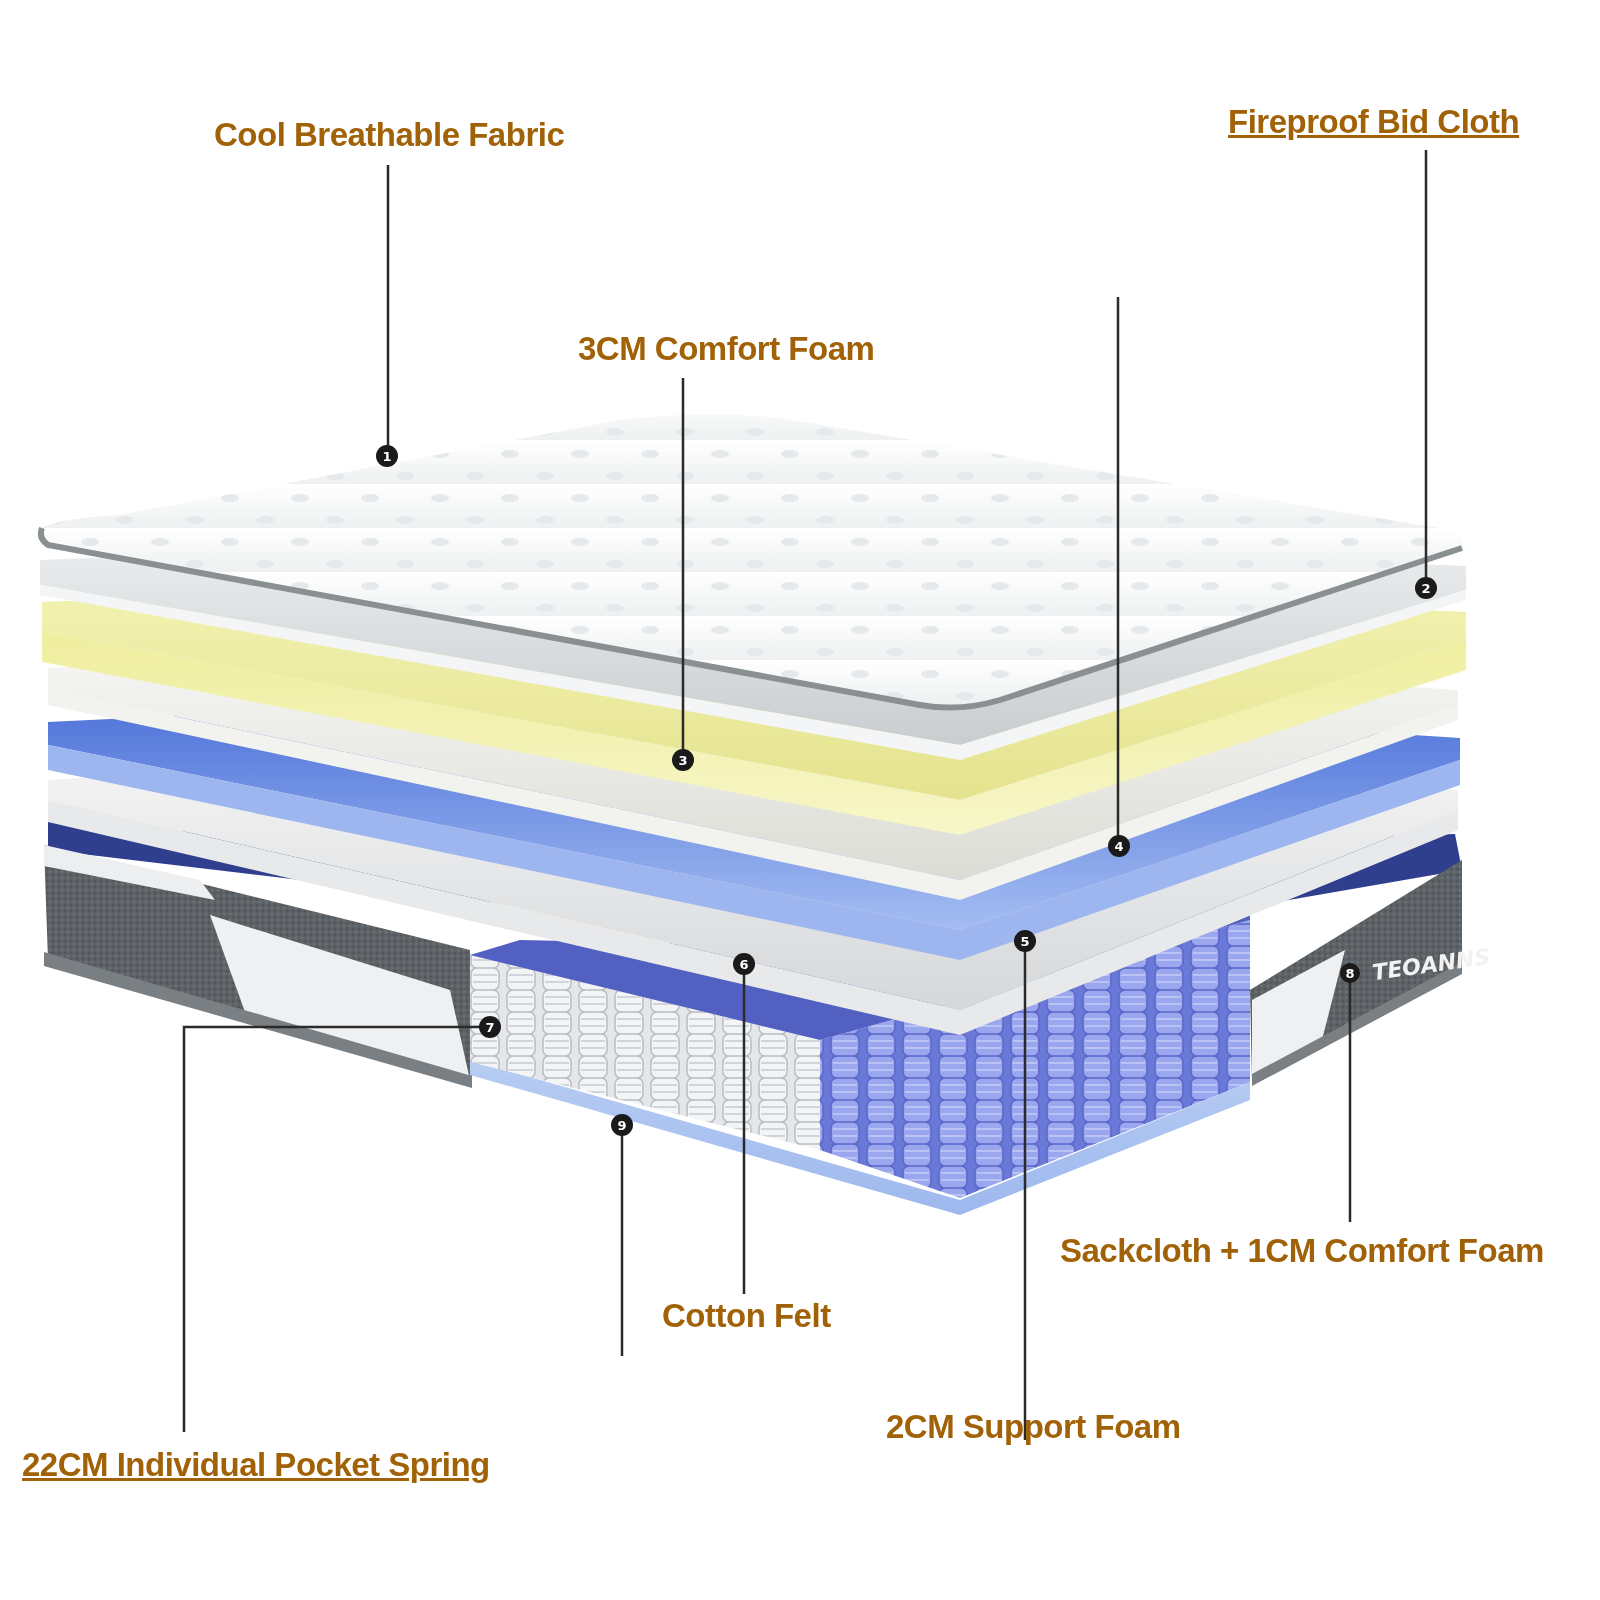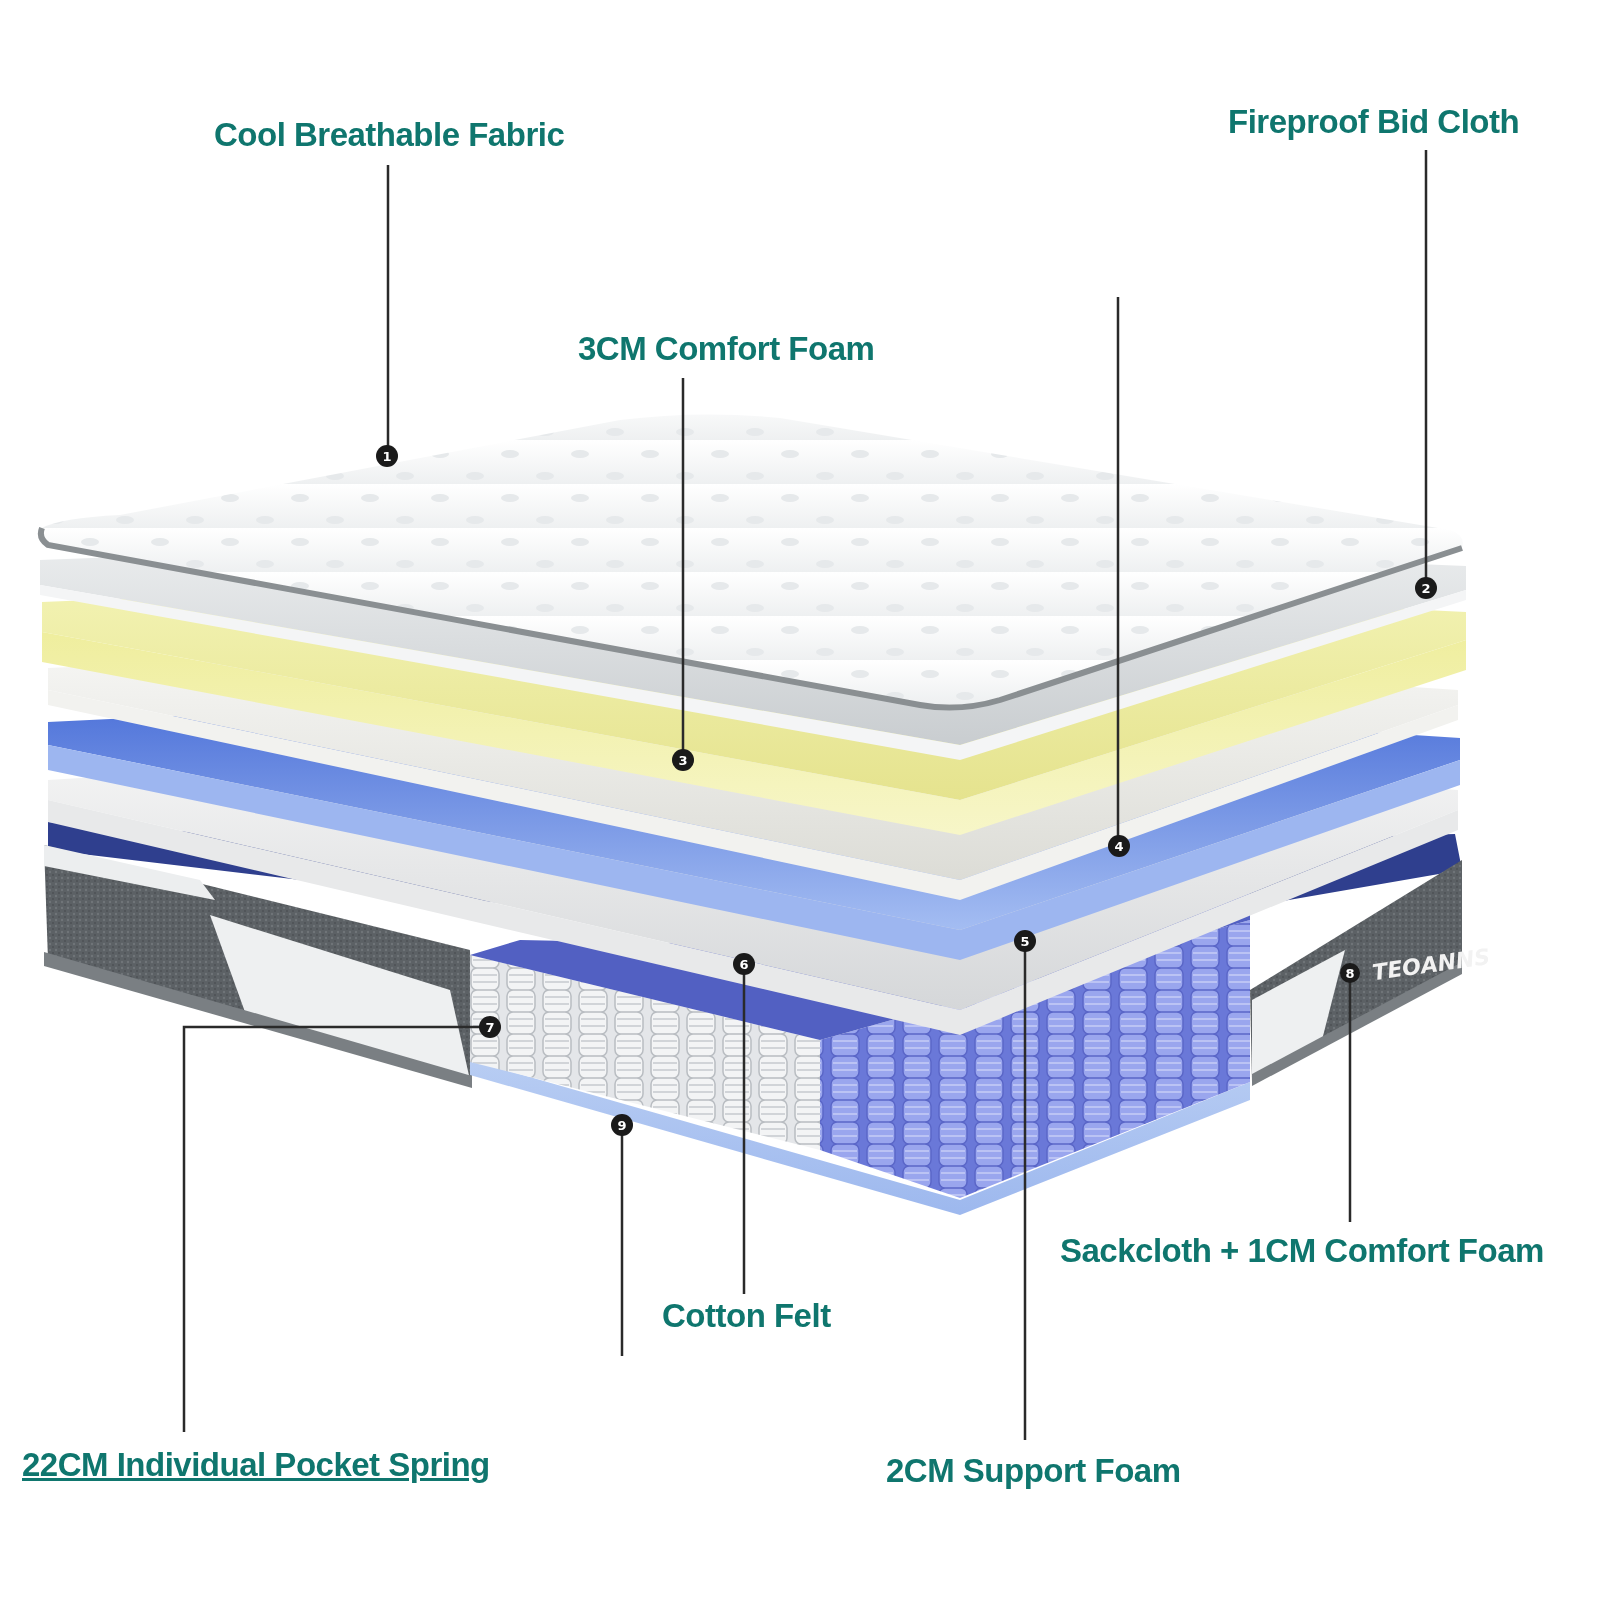--- a/index.html
+++ b/index.html
@@ -1,29 +1,29 @@
 <!DOCTYPE html>
 <html><head>
 <meta charset="utf-8">
 <style>
   html, body { margin:0; padding:0; background:#ffffff; }
   body { width:1600px; height:1600px; position:relative; overflow:hidden;
          font-family: "Liberation Sans", "DejaVu Sans", sans-serif; }
   #stage { position:absolute; left:0; top:0; width:1600px; height:1600px; }
-  .label { position:absolute; font-weight:bold; color:#0f766e; font-size:33px;
+  .label { position:absolute; font-weight:bold; color:#a16207; font-size:33px;
            white-space:nowrap; letter-spacing:-0.5px; }
   .lbl-1 { left:214px; top:116px; }
-  .lbl-2 { left:1228px; top:103px; }
+  .lbl-2 { left:1228px; top:103px;text-decoration:underline; }
   .lbl-4 { left:942px; top:248px; }
   .lbl-3 { left:578px; top:330px; }
   .lbl-8 { left:1060px; top:1232px;text-align:right; }
   .lbl-6 { left:662px; top:1297px; }
   .lbl-9 { left:480px; top:1360px; }
   .lbl-7 { left:22px; top:1446px;text-decoration:underline; }
-  .lbl-5 { left:886px; top:1452px;text-align:center; }
+  .lbl-5 { left:886px; top:1408px;text-align:center; }
   .brand { position:absolute; left:1372px; top:952px; color:#f2f2f2; font-style:italic;
            font-weight:bold; font-size:22px; transform:rotate(-8deg); letter-spacing:0px;
            font-family:"DejaVu Sans", sans-serif; }
 </style>
 </head>
 <body>
 
 <div id="stage">
   <svg width="1600" height="1600" viewBox="0 0 1600 1600" style="position:absolute;left:0;top:0;">
     <defs>

